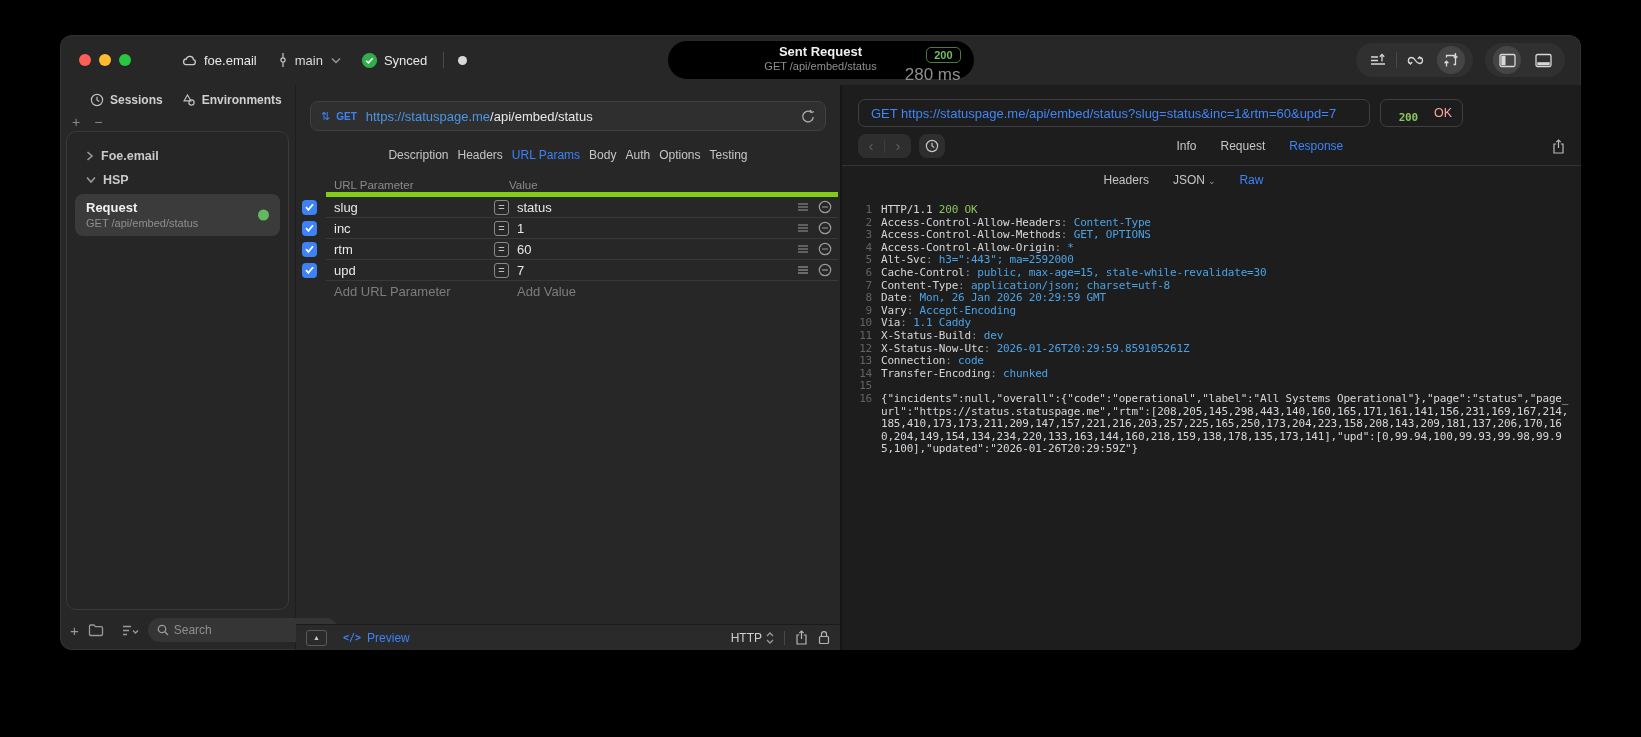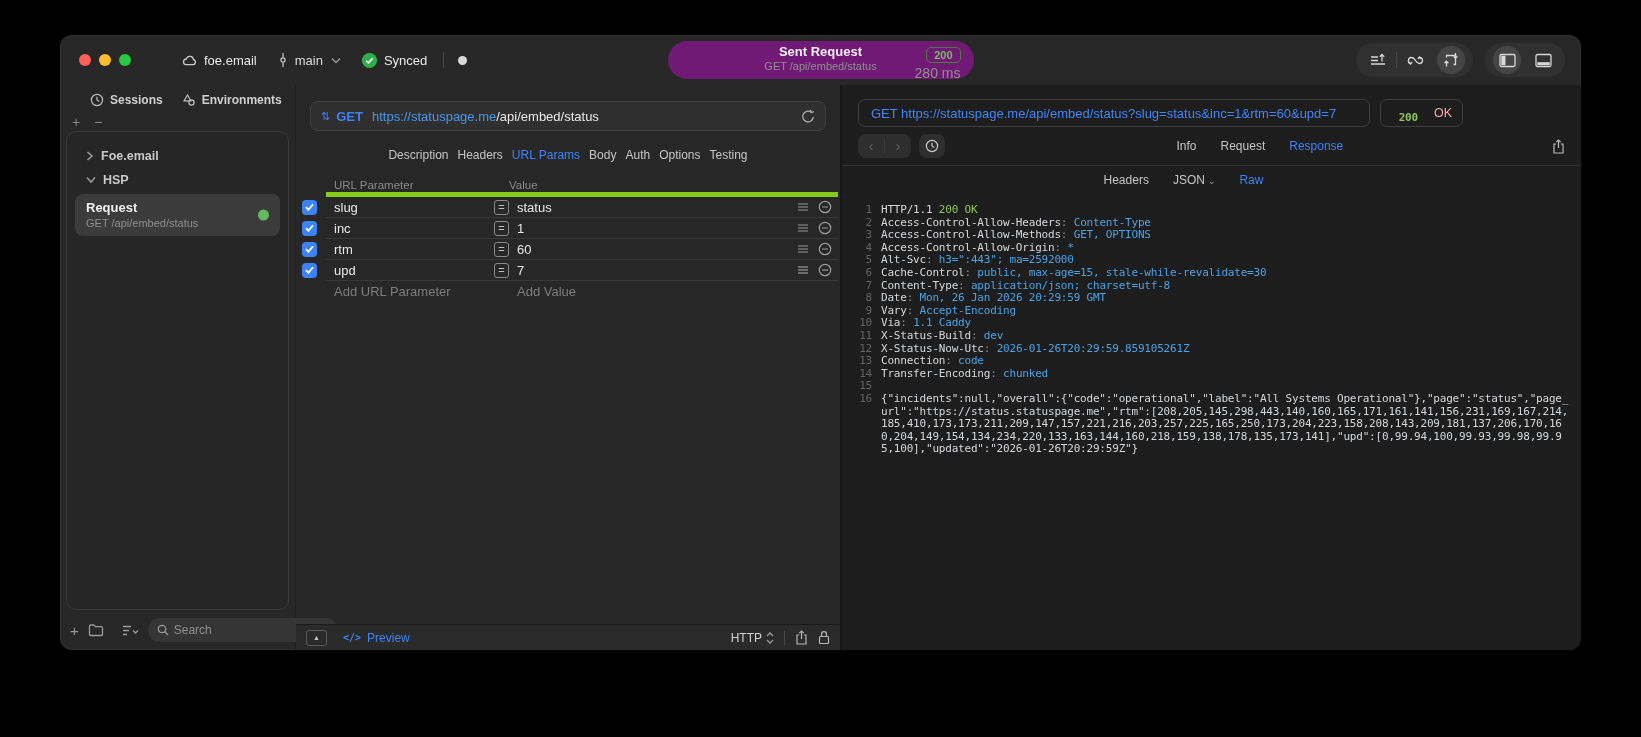--- a/index.html
+++ b/index.html
@@ -20,28 +20,28 @@
   .tb-item { display:flex; align-items:center; gap:6px; color:#e8e8e8; font-size:13px; }
   .tb-project { margin-left:50px; }
   .tb-branch { margin-left:20px; color:#dadada; }
   .tb-sync { margin-left:20px; }
   .tb-divider { width:1px; height:16px; background:#4a4a4a; margin:0 14px 0 16px; }
   .tb-dot { width:9px; height:9px; border-radius:50%; background:#d9d9d9; }
   .ticon { color:#c9c9c9; }
   .chev-dn { color:#9a9a9a; margin-left:2px; }
 
   .center-pill { position:absolute; left:50%; top:6px; transform:translateX(-50%);
-                 width:306px; height:38px; background:#701a75; border-radius:19px; }
+                 width:306px; height:38px; background:#000000; border-radius:19px; }
   .pill-text { position:absolute; left:0; right:0; top:3px; text-align:center; }
   .pill-title { font-size:13px; font-weight:700; color:#f0f0f0; }
   .pill-sub { font-size:11px; color:#8f8f8f; margin-top:1px; }
   .pill-right { position:absolute; right:13px; top:4px; text-align:right; }
   .pill-badge { display:inline-block; font-size:11px; font-weight:700; color:#74bf5e;
                 border:1px solid #4d7a40; border-radius:5px; padding:0 7px; line-height:14px; }
-  .pill-ms { display:block; font-size:14px; color:#8f8f8f; margin-top:2px; }
+  .pill-ms { display:block; font-size:17px; color:#8f8f8f; margin-top:2px; }
 
   .tb-right { margin-left:auto; margin-right:16px; display:flex; gap:12px; }
   .icon-group { background:#303030; border-radius:17px; height:34px; display:flex; align-items:center; padding:0 4px; }
   .igbtn { width:36px; height:34px; display:flex; align-items:center; justify-content:center; color:#d8d8d8; position:relative; }
   .igbtn.hl::before { content:""; position:absolute; width:28px; height:28px; border-radius:50%; background:#454545; }
   .igbtn svg { position:relative; }
   .ig-sep { width:1px; height:16px; background:#474747; }
 
   
   .content { display:flex; height:565px; }
@@ -69,21 +69,21 @@
                  gap:5px; padding:0 9px; }
   .search-pill input { flex:1; background:transparent; border:none; outline:none; color:#ddd;
                        font-size:12px; font-family:"Liberation Sans",sans-serif; }
   .search-pill input::placeholder { color:#8f8f8f; }
 
   
   .reqpane { width:546px; display:flex; flex-direction:column; border-right:2px solid #161616; }
   .urlbar { margin:16px 14px 0; height:30px; background:#2f2f2f; border:1px solid #414141; border-radius:8px;
             display:flex; align-items:center; padding:0 10px; gap:6px; }
   .updown { color:#3d82f7; font-size:11px; }
-  .method { color:#3d82f7; font-size:13px; font-weight:700; }
+  .method { color:#3d82f7; font-size:10px; font-weight:700; }
   .url { font-size:13px; margin-left:3px; white-space:nowrap; }
   .url-host { color:#4896e8; }
   .url-path { color:#e8e8e8; }
   .urlbar .refresh { margin-left:auto; color:#b0b0b0; }
 
   .req-tabs { height:32px; margin-top:8px; display:flex; align-items:center; justify-content:center; gap:9px; }
   .tab { font-size:12px; color:#c6c6c6; white-space:nowrap; }
   .tab.active { color:#3d82f7; }
   .tab .chev { font-size:9px; color:#9a9a9a; margin-left:3px; }
 

